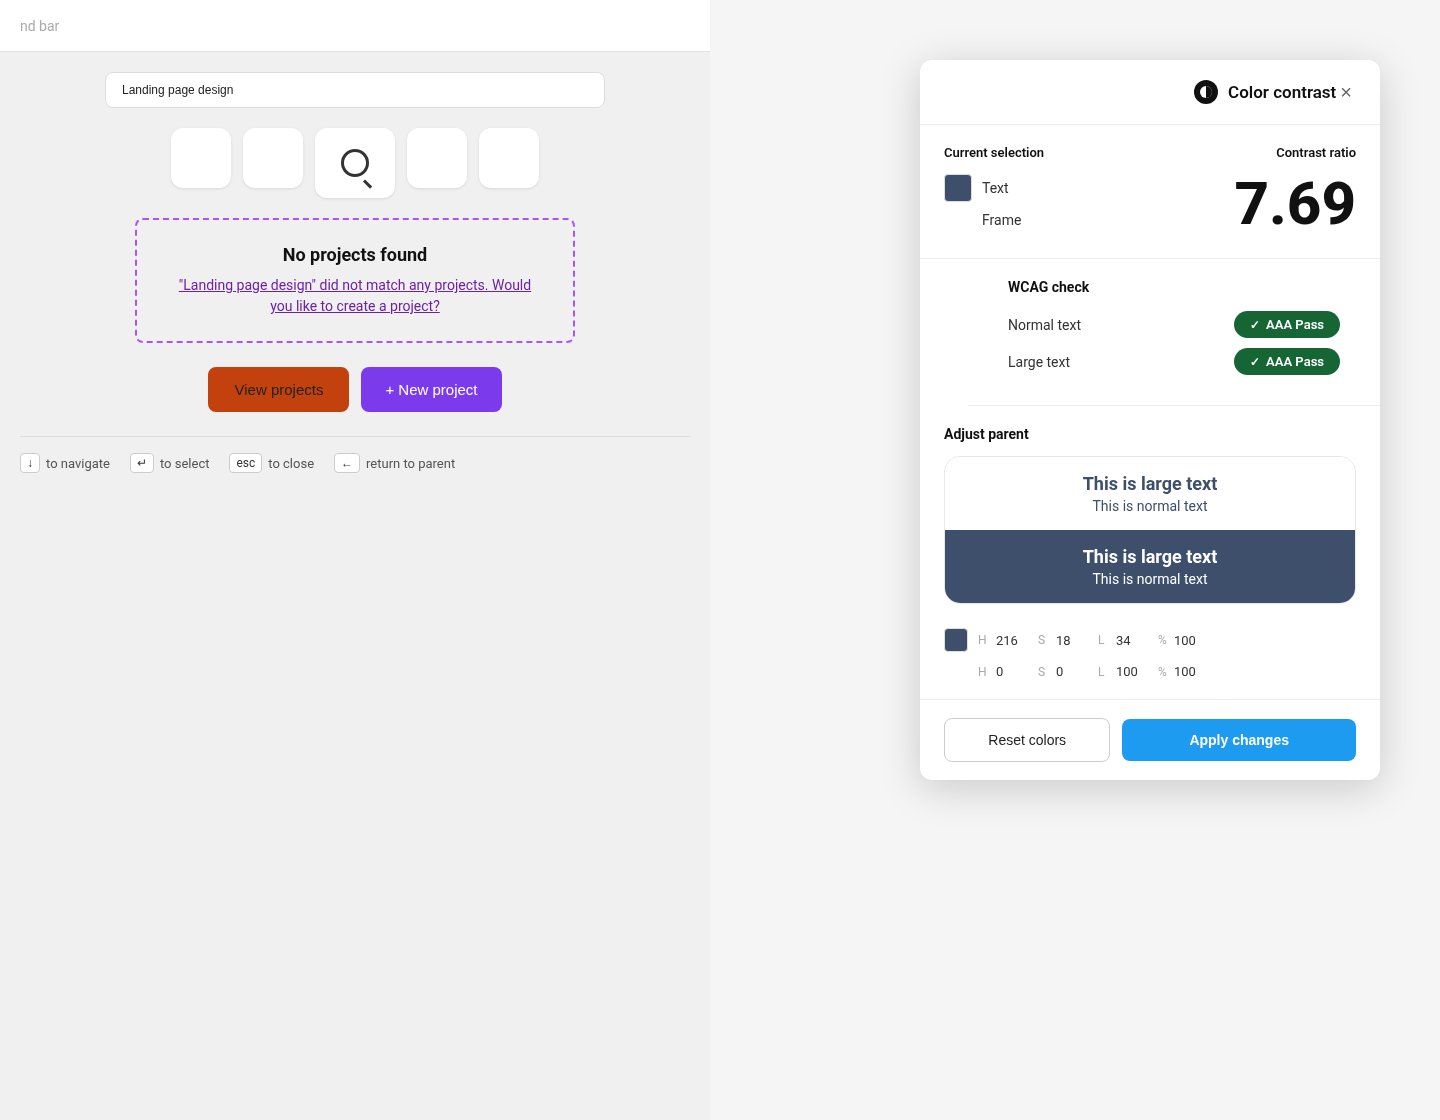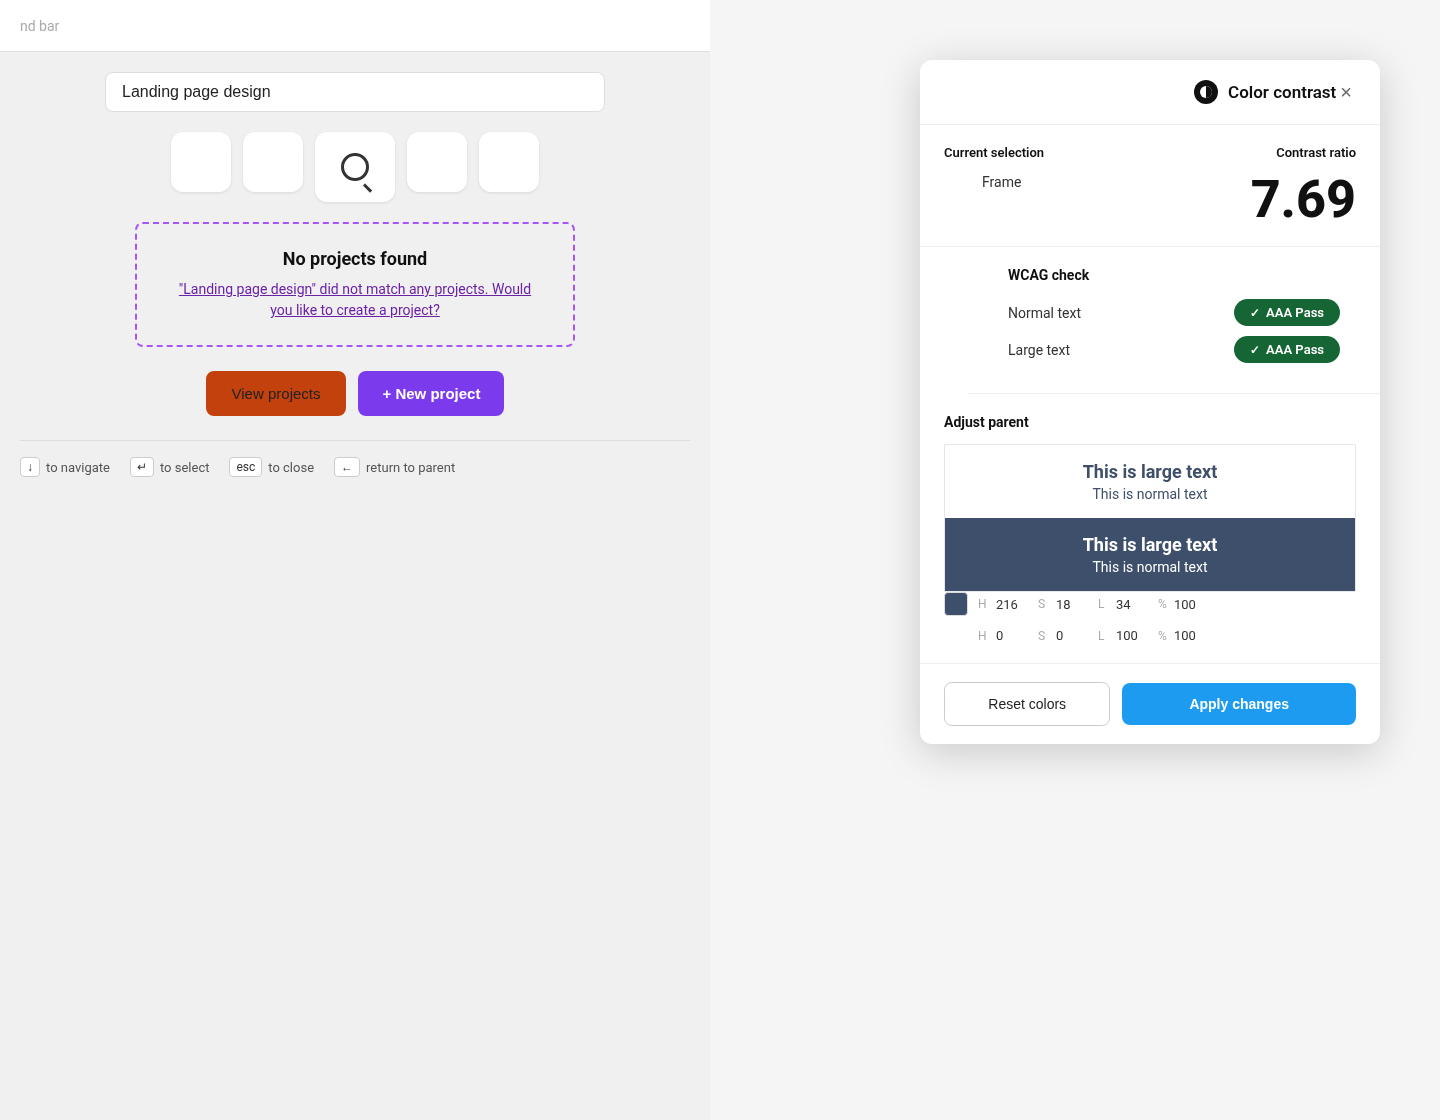--- a/index.html
+++ b/index.html
@@ -45,21 +45,21 @@
       flex: 1;
     }
 
     .search-input-bar {
       width: 100%;
       max-width: 500px;
       background: #fff;
       border: 1px solid #ddd;
       border-radius: 8px;
       padding: 10px 16px;
-      font-size: 16px;
+      font-size: 12px;
       color: #222;
       margin-bottom: 20px;
       outline: none;
     }
 
     .grid-icons {
       display: flex;
       gap: 12px;
       margin-bottom: 20px;
       justify-content: center;
@@ -141,21 +141,21 @@
       color: #222;
       cursor: pointer;
     }
 
     .btn-new-project {
       padding: 12px 24px;
       border: none;
       border-radius: 8px;
       background: #7c3aed;
       font-size: 15px;
-      font-weight: 700;
+      font-weight: 400;
       color: #fff;
       cursor: pointer;
       display: flex;
       align-items: center;
       gap: 6px;
     }
 
     .kbd-hints {
       display: flex;
       gap: 20px;
@@ -278,21 +278,21 @@
       border-radius: 4px;
       border: 1px solid #ddd;
     }
 
     .selection-label {
       font-size: 14px;
       color: #333;
     }
 
     .contrast-ratio-value {
-      font-size: 52px;
+      font-size: 60px;
       font-weight: 800;
       color: #111;
       line-height: 1;
       margin-left: 8px;
     }
 
     .wcag-section {
       padding: 20px 40px;
       border-bottom: 1px solid #eee;
       margin-left: 48px;
@@ -340,23 +340,23 @@
 
     .adjust-title {
       font-size: 14px;
       font-weight: 700;
       color: #111;
       margin-bottom: 14px;
     }
 
     .preview-box {
       border: 1px solid #e5e7eb;
-      border-radius: 1px;
+      border-radius: 16px;
       overflow: hidden;
-      margin-bottom: 0;
+      margin-bottom: 24px;
     }
 
     .preview-light {
       background: #fff;
       padding: 16px;
       text-align: center;
     }
 
     .preview-large-text-light {
       font-size: 18px;
@@ -547,20 +547,24 @@
       </div>
       <span class="panel-title">Color contrast</span>
     </div>
     <button class="close-btn">×</button>
   </div>
 
   <div class="panel-section">
     <div class="section-row">
       <div class="selection-col">
         <div class="col-label">Current selection</div>
+        <div class="selection-item">
+          <div class="color-swatch" style="background:#3d4f6a;"></div>
+          <span class="selection-label">Text</span>
+        </div>
         <div class="selection-item">
           <span class="selection-label" style="padding-left:38px;">Frame</span>
         </div>
       </div>
       <div class="ratio-col">
         <div class="col-label">Contrast ratio</div>
         <div class="contrast-ratio-value">7.69</div>
       </div>
     </div>
   </div>

